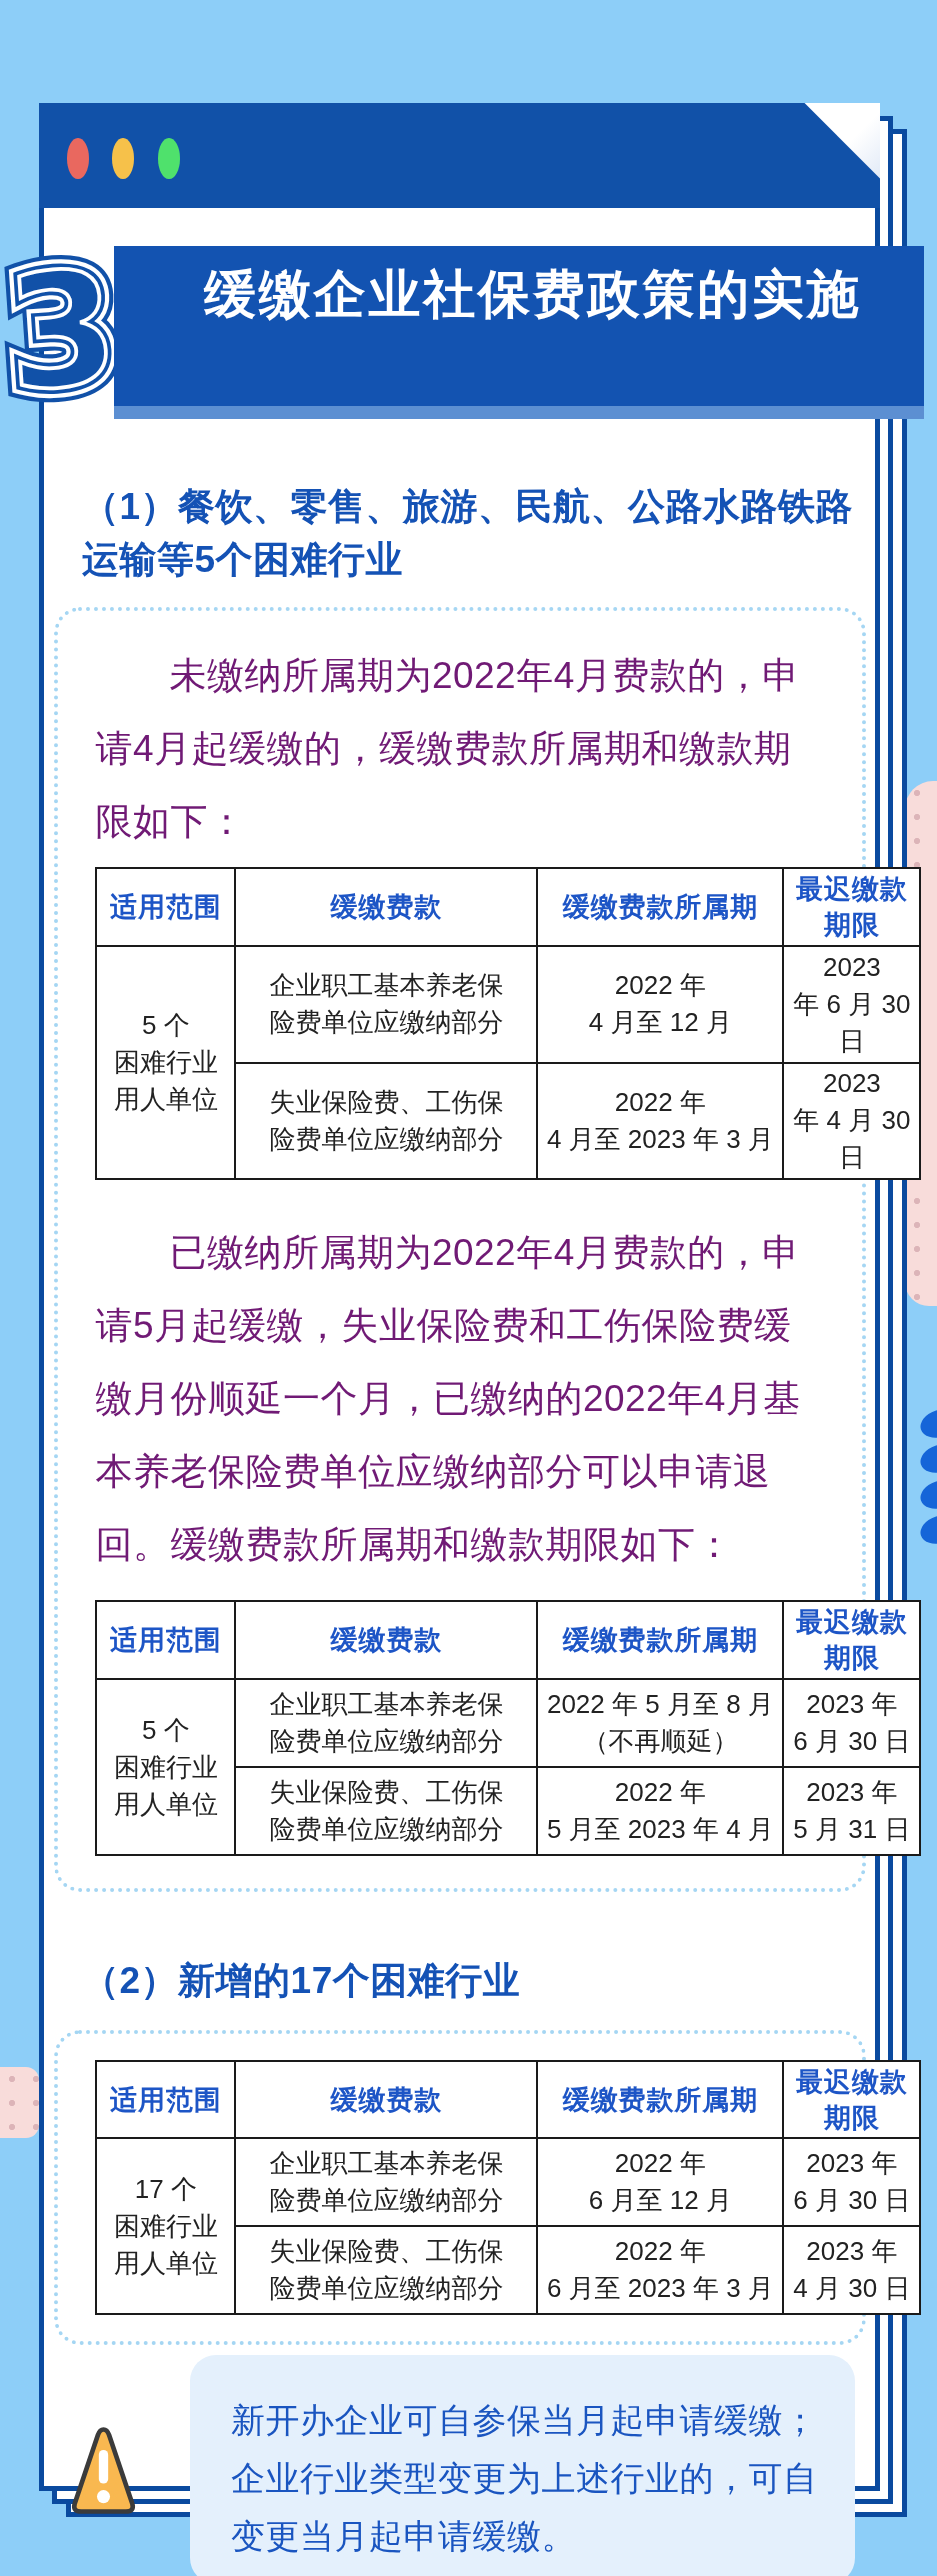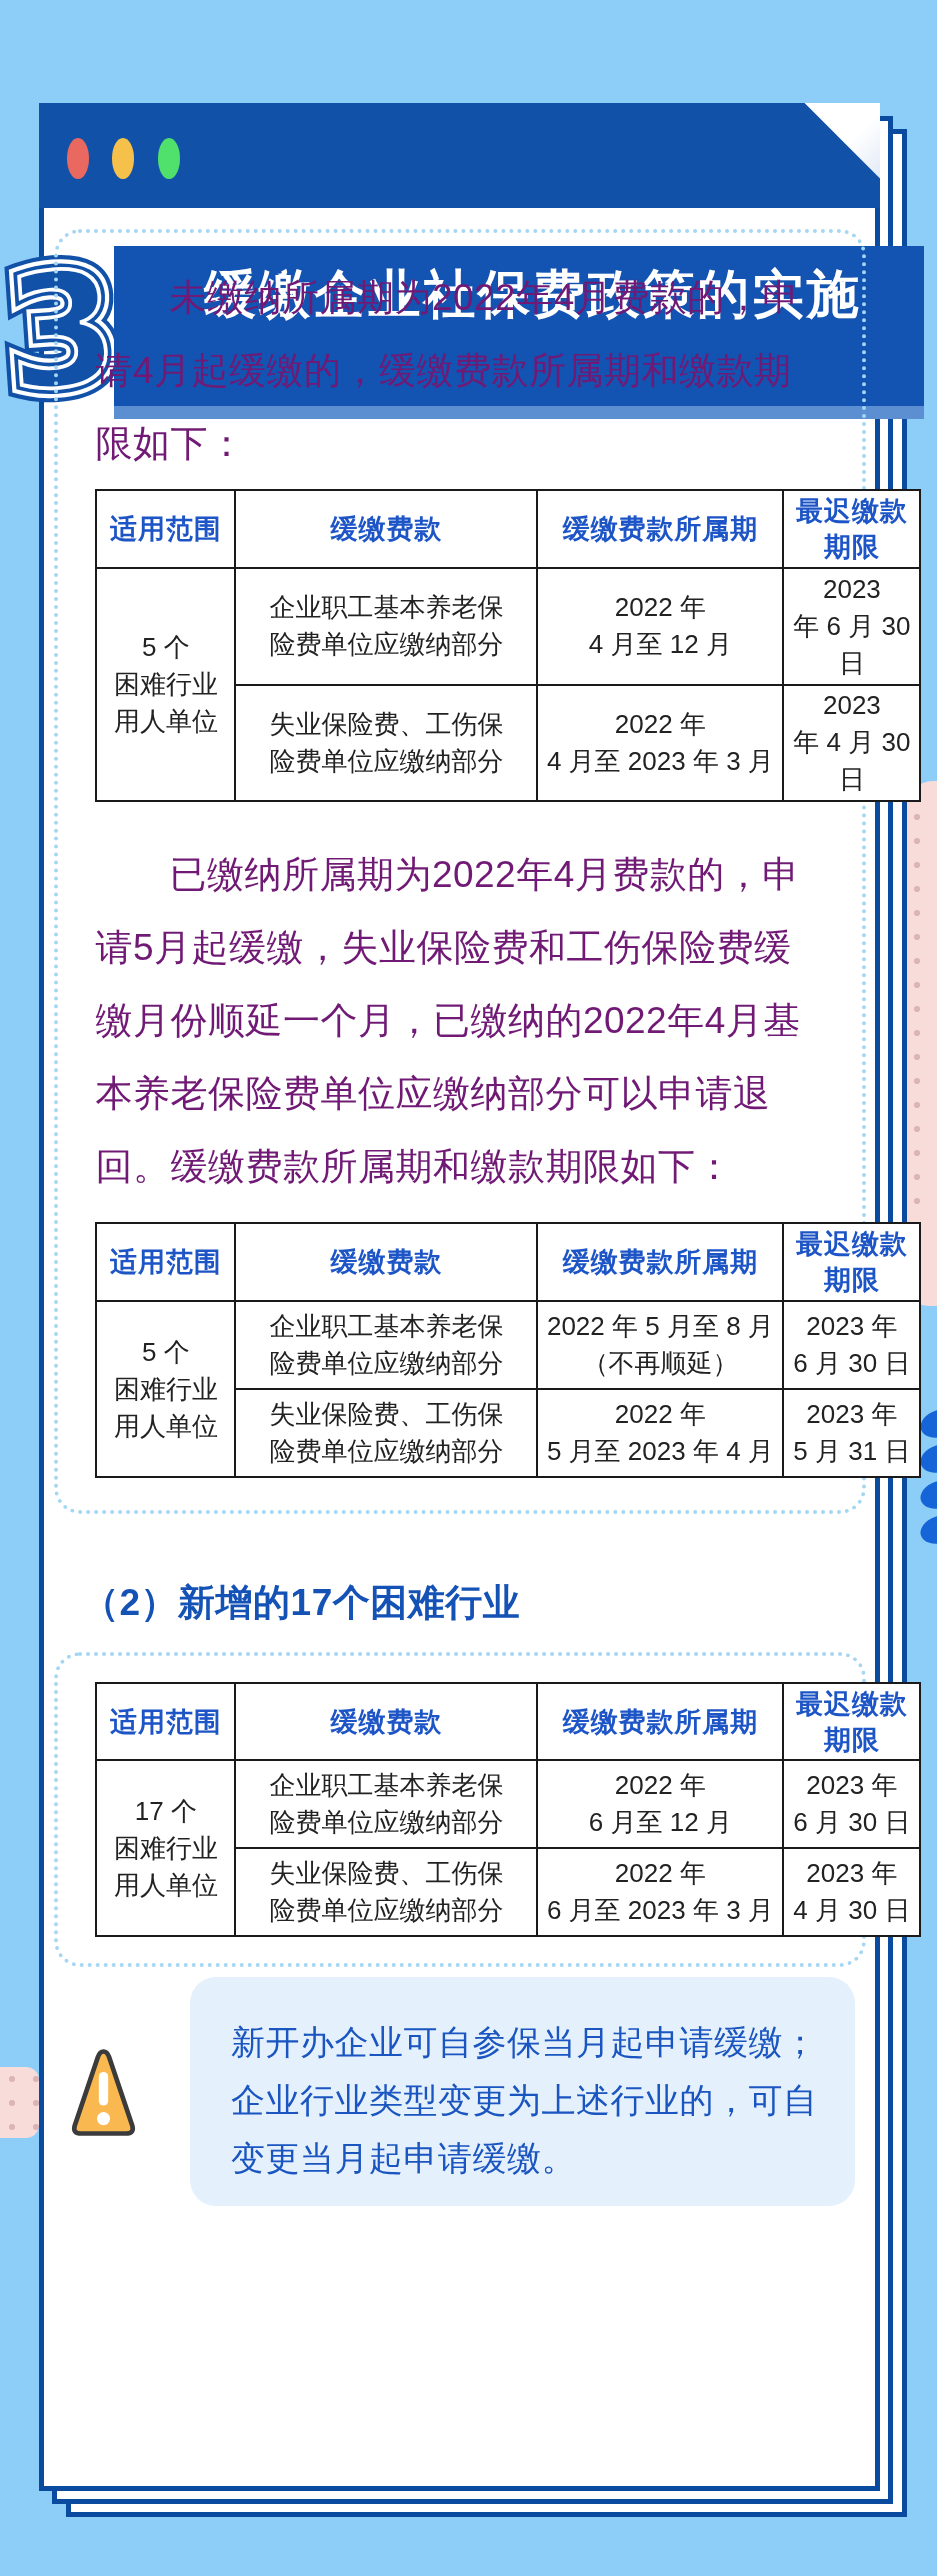--- a/index.html
+++ b/index.html
@@ -131,20 +131,21 @@
     <text x="62" y="146" text-anchor="middle" font-family="'DejaVu Sans','Liberation Sans',sans-serif" font-size="168" font-weight="900" fill="#1151a8" stroke="#ffffff" stroke-width="4">3</text>
   </g>
 </svg>
 
 <div class="title-banner">
   <div class="tl">缓缴企业社保费政策的实施</div>
 </div>
 
 <div class="content">
 
+  <div class="sec-heading h1">（1）餐饮、零售、旅游、民航、公路水路铁路运输等5个困难行业</div>
 
   <div class="dashed-panel panel-1">
     <p class="para">未缴纳所属期为2022年4月费款的，申请4月起缓缴的，缓缴费款所属期和缴款期限如下：</p>
     <table class="policy t1">
         <thead>
           <tr>
             <th class="col-scope">适用范围</th>
             <th class="col-fee">缓缴费款</th>
             <th class="col-period">缓缴费款所属期</th>
             <th class="col-deadline">最迟缴款期限</th>

